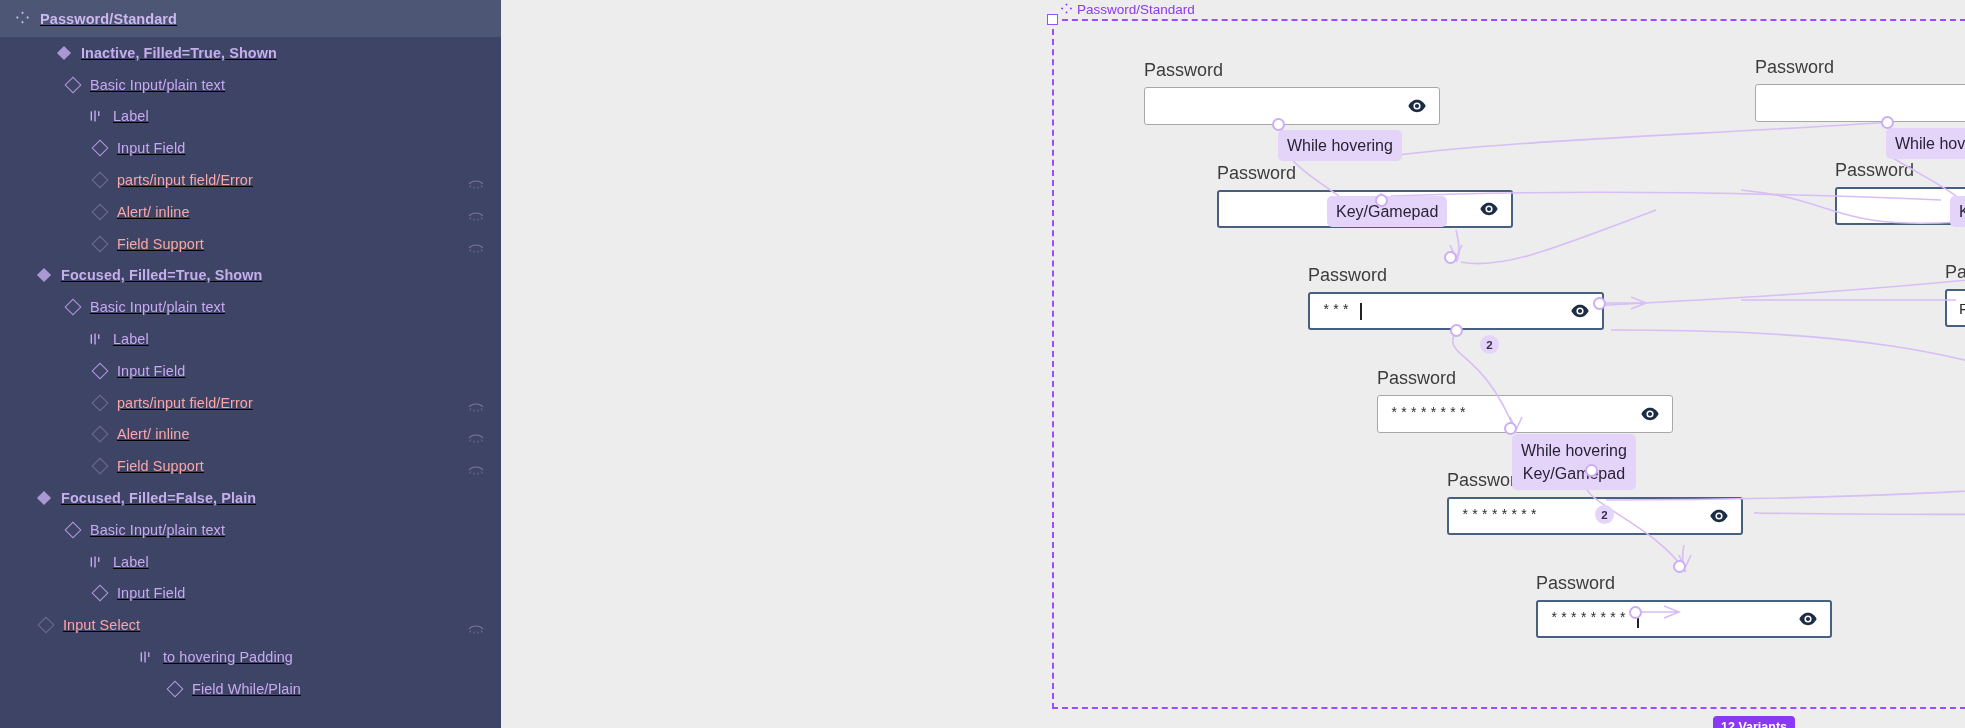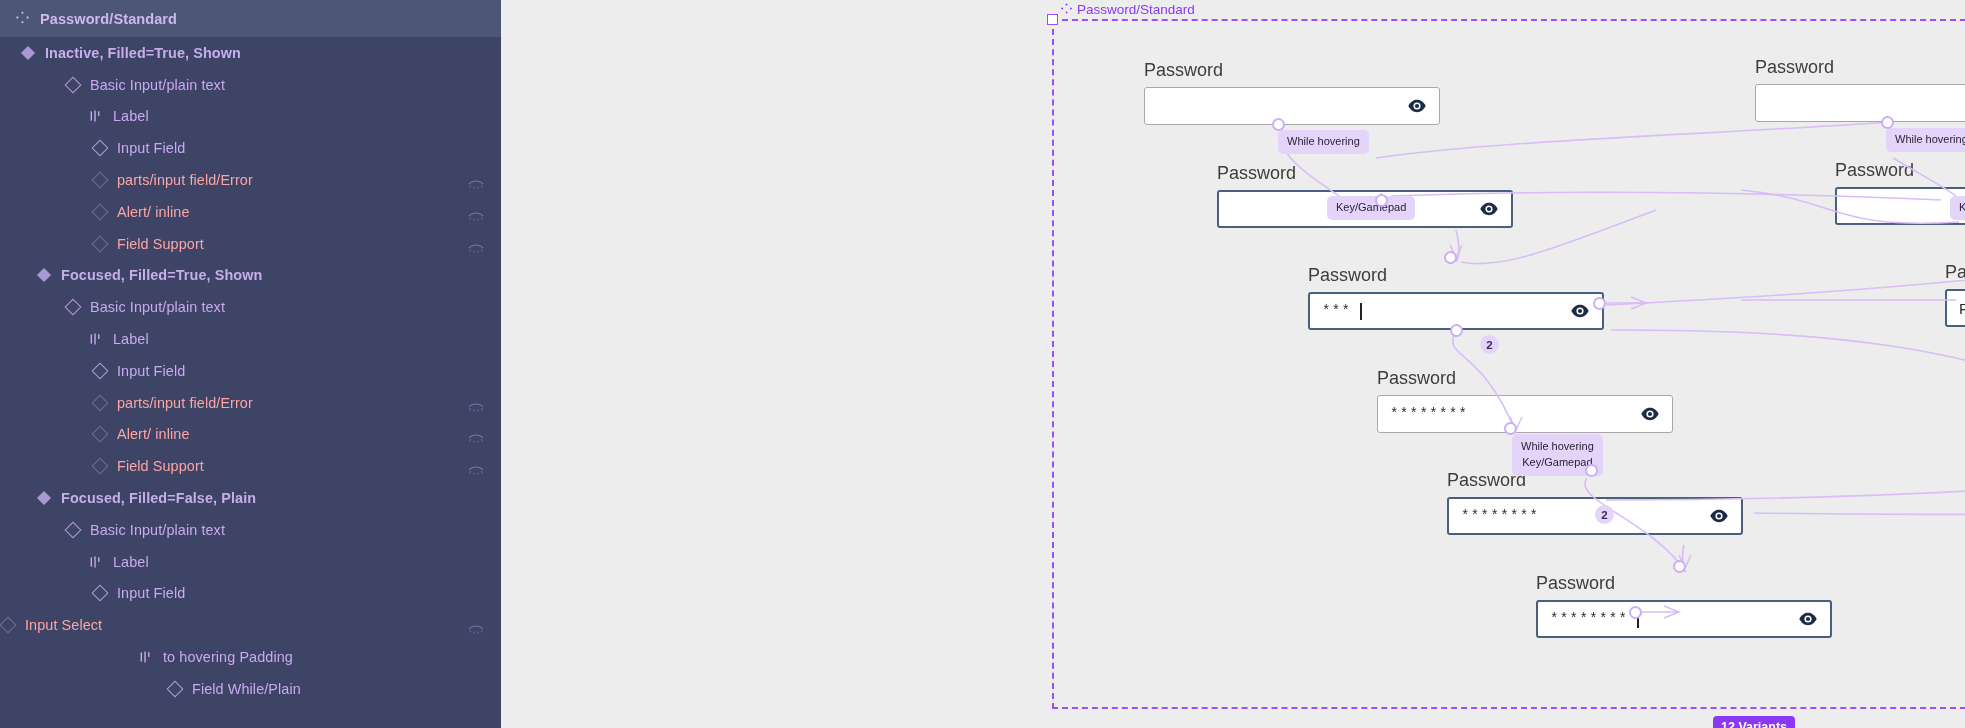--- a/index.html
+++ b/index.html
@@ -7,20 +7,21 @@
     margin: 0; padding: 0;
     width: 1965px; height: 728px;
     overflow: hidden;
     font-family: "Liberation Sans", sans-serif;
     background: #2f3550;
   }
   #app {
     position: relative;
     width: 1965px; height: 656px;
     display: flex;
+    text-decoration: underline;
   }
 
   
   #sidebar {
     position: relative;
     width: 501px;
     height: 728px;
     background: #3d4466;
     flex: 0 0 501px;
     overflow: hidden;
@@ -171,21 +172,21 @@
     position: absolute;
     width: 13px; height: 13px;
     border-radius: 50%;
     background: #fff;
     border: 2px solid #cdadf5;
   }
   .hint {
     position: absolute;
     background: #e5d4fa;
     color: #2a2236;
-    font-size: 11px;
+    font-size: 16px;
     border-radius: 5px;
     padding: 4px 9px;
     line-height: 1.45;
     white-space: nowrap;
     text-align: center;
   }
   .hint.two { padding: 5px 9px; }
   .hint .l2 { display: block; }
   .numbadge {
     position: absolute;
@@ -211,21 +212,21 @@
             <path d="M8 0.6 L9.7 2.3 L8 4 L6.3 2.3 Z"></path>
             <path d="M8 12 L9.7 13.7 L8 15.4 L6.3 13.7 Z"></path>
             <path d="M1.6 6.3 L3.3 8 L1.6 9.7 L-0.1 8 Z"></path>
             <path d="M14.4 6.3 L16.1 8 L14.4 9.7 L12.7 8 Z"></path>
           </g>
         </svg>
       </span>
       <span class="hdr-label">Password/Standard</span>
     </div>
     <div id="layer-list">
-        <div class="layer-row lvl-comp" style="padding-left: 20px;">
+        <div class="layer-row lvl-comp" style="padding-left: 56px;">
           <span class="ico">
             <span class="dia-filled"></span>
           </span>
           <span class="lbl">Inactive, Filled=True, Shown</span>
         </div>
         <div class="layer-row lvl-inst" style="padding-left: 65px;">
           <span class="ico">
             <span class="dia"></span>
           </span>
           <span class="lbl">Basic Input/plain text</span>
@@ -361,21 +362,21 @@
             </svg>
           </span>
           <span class="lbl">Label</span>
         </div>
         <div class="layer-row lvl-inst" style="padding-left: 92px;">
           <span class="ico">
             <span class="dia"></span>
           </span>
           <span class="lbl">Input Field</span>
         </div>
-        <div class="layer-row lvl-dim" style="">
+        <div class="layer-row lvl-dim" style=" margin-left: 38px;">
           <span class="ico">
             <span class="dia dia-dim"></span>
           </span>
           <span class="lbl">Input Select</span>
           <span class="mask-ico"><svg width="16" height="10" viewBox="0 0 18 10">
               <path d="M1 5 C5 0.5 13 0.5 17 5" fill="none" stroke="#8e7fb5" stroke-width="1.2"></path>
               <path d="M3 6.5 L2 9 M7 8 L6.6 10 M11 8 L11.4 10 M15 6.5 L16 9" stroke="#8e7fb5" stroke-width="1.1"></path>
             </svg></span>
         </div>
         <div class="layer-row lvl-inst" style="padding-left: 138px;">

